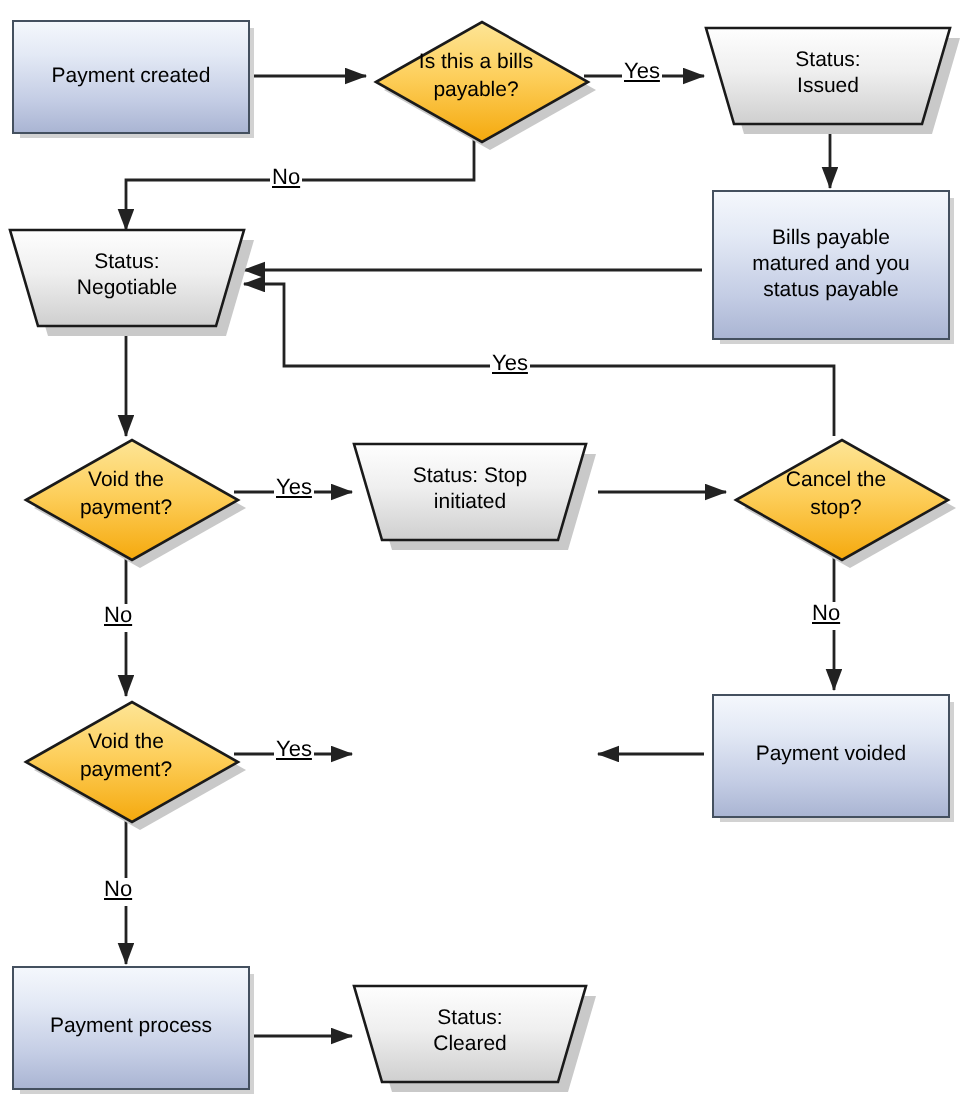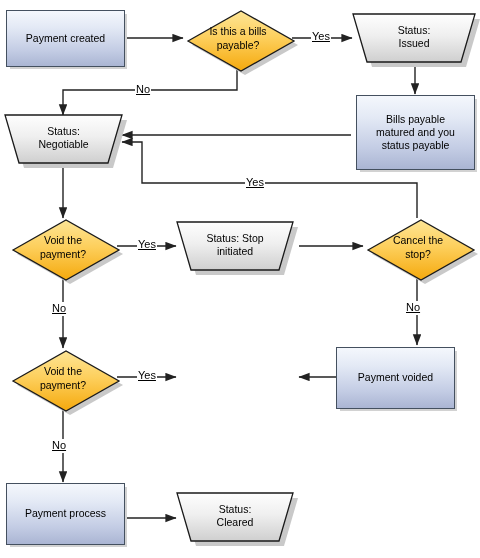--- a/index.html
+++ b/index.html
@@ -266,21 +266,21 @@
     </svg>
     <div class="dia-label">
       <div>
         <div>Void the</div>
         <div>payment?</div>
       </div>
     </div>
   </div>
 
 
-  <div class="node rect-node" style="left:336px; top:347px; width:119px; height:62px;">
+  <div class="node rect-node" style="left:356px; top:347px; width:119px; height:62px;">
     <span>Payment voided</span>
   </div>
 
   <div class="node rect-node" style="left:6px; top:483px; width:119px; height:62px;">
     <span>Payment process</span>
   </div>
 
   <div class="trap-wrap" style="left:176px; top:492px; width:118px; height:52px;">
     <svg width="124" height="58" viewBox="0 0 124 58">
       <path d="M1,1 L117,1 L103,49 L15,49 z" fill="#c9c9c9" transform="translate(5,5)"></path>

